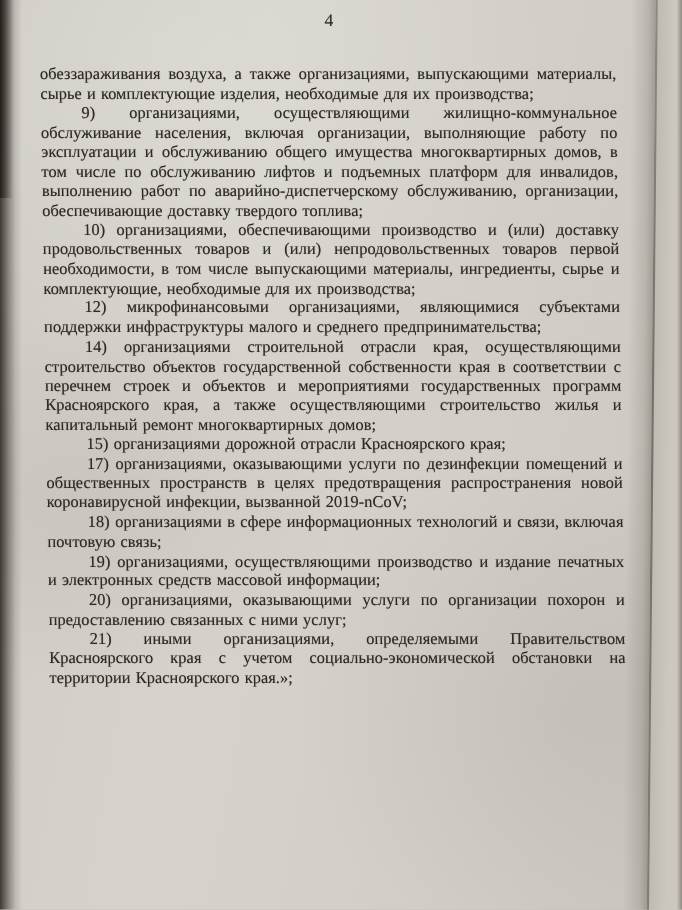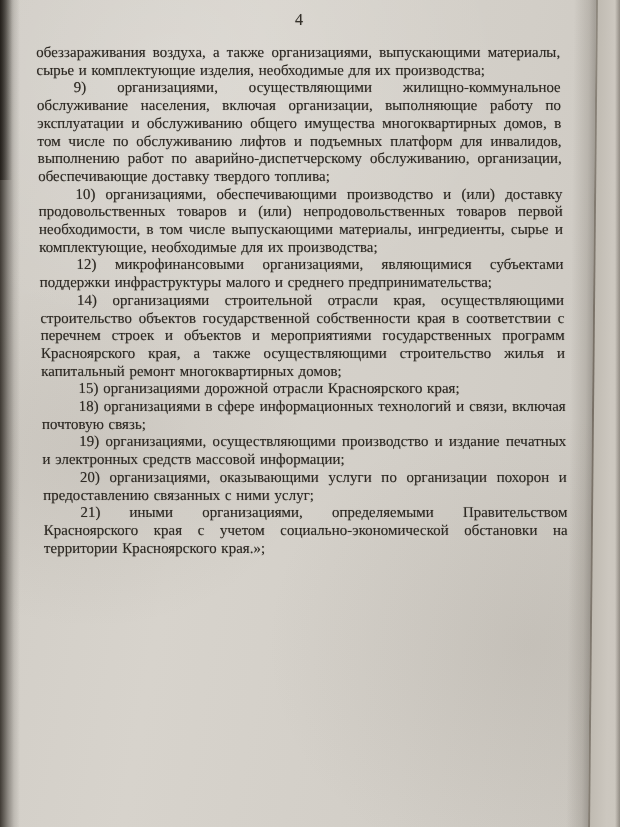--- a/index.html
+++ b/index.html
@@ -62,35 +62,36 @@
   .para {
     margin: 0;
     font-size: 15px;
     line-height: 17.7px;
     text-align: justify;
     text-indent: 37px;
     color: #2e2a24;
     text-shadow: 0 0 0.7px rgba(46,42,36,0.5);
     word-spacing: 0.06em;
   }
-  .para.no-indent { text-indent: 0; }
+  .para.no-indent { text-indent: 0; margin-top: 16px; }
 </style>
 </head>
 <body>
 
 <div class="paper">
   <div class="page-number">4</div>
 
   <div class="text-block">
     <p class="para no-indent">обеззараживания воздуха, а также организациями, выпускающими материалы, сырье и комплектующие изделия, необходимые для их производства;</p>
     <p class="para">9) организациями, осуществляющими жилищно-коммунальное обслуживание населения, включая организации, выполняющие работу по эксплуатации и обслуживанию общего имущества многоквартирных домов, в том числе по обслуживанию лифтов и подъемных платформ для инвалидов, выполнению работ по аварийно-диспетчерскому обслуживанию, организации, обеспечивающие доставку твердого топлива;</p>
     <p class="para">10) организациями, обеспечивающими производство и (или) доставку продовольственных товаров и (или) непродовольственных товаров первой необходимости, в том числе выпускающими материалы, ингредиенты, сырье и комплектующие, необходимые для их производства;</p>
     <p class="para">12) микрофинансовыми организациями, являющимися субъектами поддержки инфраструктуры малого и среднего предпринимательства;</p>
     <p class="para">14) организациями строительной отрасли края, осуществляющими строительство объектов государственной собственности края в соответствии с перечнем строек и объектов и мероприятиями государственных программ Красноярского края, а также осуществляющими строительство жилья и капитальный ремонт многоквартирных домов;</p>
     <p class="para">15) организациями дорожной отрасли Красноярского края;</p>
+    <p class="para">17) организациями, оказывающими услуги по дезинфекции помещений и общественных пространств в целях предотвращения распространения новой коронавирусной инфекции, вызванной 2019-nCoV;</p>
     <p class="para">18) организациями в сфере информационных технологий и связи, включая почтовую связь;</p>
     <p class="para">19) организациями, осуществляющими производство и издание печатных и электронных средств массовой информации;</p>
     <p class="para">20) организациями, оказывающими услуги по организации похорон и предоставлению связанных с ними услуг;</p>
     <p class="para">21) иными организациями, определяемыми Правительством Красноярского края с учетом социально-экономической обстановки на территории Красноярского края.»;</p>
   </div>
 
   <div class="curl-shade"></div>
   <div class="left-shadow"></div>
 </div>
 

